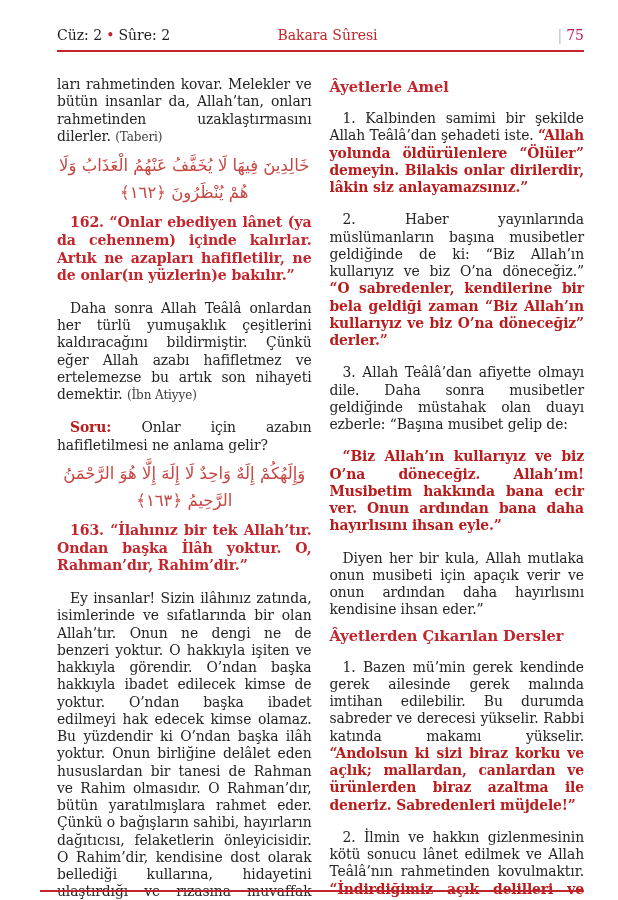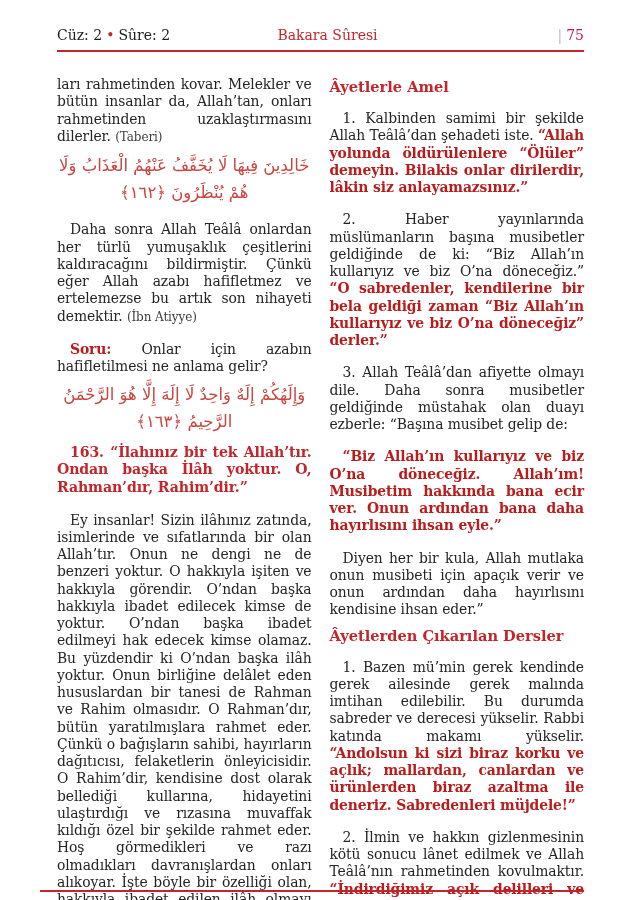--- a/index.html
+++ b/index.html
@@ -43,20 +43,21 @@
       <span class="h-title">Bakara Sûresi</span>
       <span class="h-right"><span class="h-sep">|</span><span class="h-num">75</span></span>
     </div>
 
     <div class="rule"></div>
 
     <div class="cols">
       <div class="col" id="col-left">
           <div class="block para"><span class="seg-normal">ları rahmetinden kovar. Melekler ve bütün insanlar da, Allah’tan, onları rahmetinden uzaklaştırmasını dilerler. </span><span class="seg-ref">(Taberi)</span></div>
           <div class="block arabic" dir="rtl">خَالِدِينَ فِيهَا لَا يُخَفَّفُ عَنْهُمُ الْعَذَابُ وَلَا هُمْ يُنْظَرُونَ ﴿١٦٢﴾</div>
+          <div class="block verse_tr">162. “Onlar ebediyen lânet (ya da cehennem) içinde kalırlar. Artık ne azapları hafifletilir, ne de onlar(ın yüzlerin)e bakılır.”</div>
           <div class="block para indent"><span class="seg-normal">Daha sonra Allah Teâlâ onlardan her türlü yumuşaklık çeşitlerini kaldıracağını bildirmiştir. Çünkü eğer Allah azabı hafifletmez ve ertelemezse bu artık son nihayeti demektir. </span><span class="seg-ref">(İbn Atiyye)</span></div>
           <div class="block para indent"><span class="seg-bold">Soru:</span><span class="seg-normal"> Onlar için azabın hafifletilmesi ne anlama gelir?</span></div>
           <div class="block arabic" dir="rtl">وَإِلَهُكُمْ إِلَهٌ وَاحِدٌ لَا إِلَهَ إِلَّا هُوَ الرَّحْمَنُ الرَّحِيمُ ﴿١٦٣﴾</div>
           <div class="block verse_tr">163. “İlahınız bir tek Allah’tır. Ondan başka İlâh yoktur. O, Rahman’dır, Rahim’dir.”</div>
           <div class="block para indent"><span class="seg-normal">Ey insanlar! Sizin ilâhınız zatında, isimlerinde ve sıfatlarında bir olan Allah’tır. Onun ne dengi ne de benzeri yoktur. O hakkıyla işiten ve hakkıyla görendir. O’ndan başka hakkıyla ibadet edilecek kimse de yoktur. O’ndan başka ibadet edilmeyi hak edecek kimse olamaz. Bu yüzdendir ki O’ndan başka ilâh yoktur. Onun birliğine delâlet eden hususlardan bir tanesi de Rahman ve Rahim olmasıdır. O Rahman’dır, bütün yaratılmışlara rahmet eder. Çünkü o bağışların sahibi, hayırların dağıtıcısı, felaketlerin önleyicisidir. O Rahim’dir, kendisine dost olarak bellediği kullarına, hidayetini ulaştırdığı ve rızasına muvaffak kıldığı özel bir şekilde rahmet eder. Hoş görmedikleri ve razı olmadıkları davranışlardan onları alıkoyar. İşte böyle bir özelliği olan, hakkıyla ibadet edilen ilâh olmayı hak edendir. </span></div>
         </div>
       <div class="col" id="col-right">
           <div class="block heading">Âyetlerle Amel</div>
           <div class="block para indent"><span class="seg-normal">1. Kalbinden samimi bir şekilde Allah Teâlâ’dan şehadeti iste. </span><span class="seg-bold">“Allah yolunda öldürülenlere “Ölüler” demeyin. Bilakis onlar dirilerdir, lâkin siz anlayamazsınız.”</span></div>
           <div class="block para indent"><span class="seg-normal">2. Haber yayınlarında müslümanların başına musibetler geldiğinde de ki: “Biz Allah’ın kullarıyız ve biz O’na döneceğiz.” </span><span class="seg-bold">“O sabredenler, kendilerine bir bela geldiği zaman “Biz Allah’ın kullarıyız ve biz O’na döneceğiz” derler.”</span></div>

